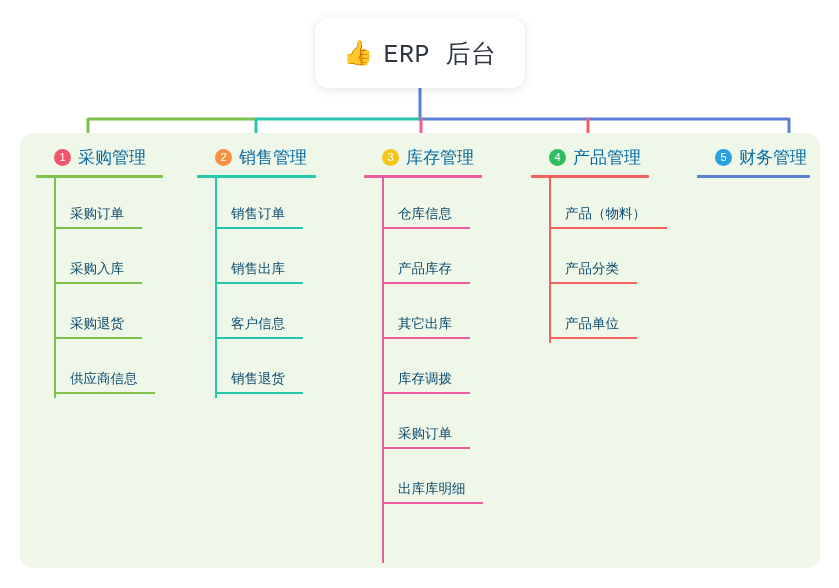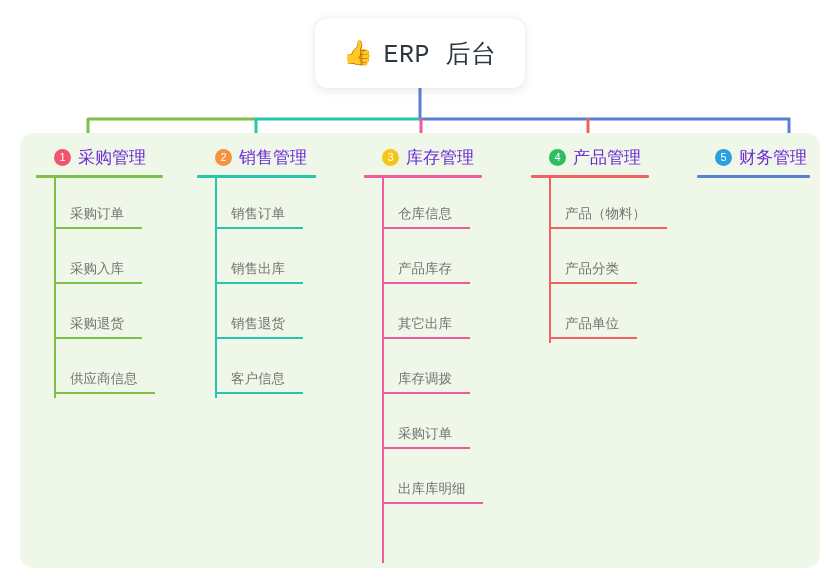--- a/index.html
+++ b/index.html
@@ -95,21 +95,21 @@
     border-radius: 50%;
     color: #ffffff;
     font-size: 11px;
     line-height: 17px;
     text-align: center;
     font-weight: normal;
     flex: 0 0 auto;
   }
   .col-title {
     font-size: 17px;
-    color: #6d28d9;
+    color: #0369a1;
     white-space: nowrap;
   }
   .col-underline {
     height: 3px;
     margin-top: 6px;
     border-radius: 1px;
   }
 
   .items {
     position: relative;
@@ -126,21 +126,21 @@
     position: relative;
     height: 55px;
     box-sizing: border-box;
     padding-left: 16px;
   }
   .item-label {
     position: absolute;
     left: 16px;
     bottom: 10px;
     font-size: 13.5px;
-    color: #737373;
+    color: #0c4a6e;
     white-space: nowrap;
   }
   .item-underline {
     position: absolute;
     left: 0px;
     bottom: 4px;
     height: 2px;
   }
 
   
@@ -216,25 +216,25 @@
       <div class="spine" style="height: 220px; background: rgb(38, 198, 172);"></div>
       <div class="item">
         <span class="item-label">销售订单</span>
         <span class="item-underline" style="width: 88px; background: rgb(38, 198, 172);"></span>
       </div>
       <div class="item">
         <span class="item-label">销售出库</span>
         <span class="item-underline" style="width: 88px; background: rgb(38, 198, 172);"></span>
       </div>
       <div class="item">
+        <span class="item-label">客户信息</span>
+        <span class="item-underline" style="width: 88px; background: rgb(38, 198, 172);"></span>
+      </div>
+      <div class="item">
         <span class="item-label">销售退货</span>
-        <span class="item-underline" style="width: 88px; background: rgb(38, 198, 172);"></span>
-      </div>
-      <div class="item">
-        <span class="item-label">客户信息</span>
         <span class="item-underline" style="width: 88px; background: rgb(38, 198, 172);"></span>
       </div>
     </div>
   </div>
 
   <div class="column" id="col-3" style="width:155px;">
     <div class="col-head">
       <span class="badge" style="background: rgb(245, 197, 24);">3</span>
       <span class="col-title">库存管理</span>
     </div>

